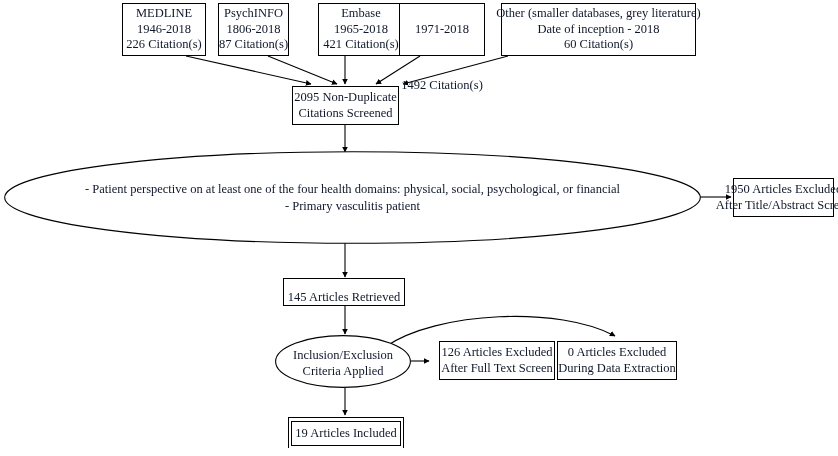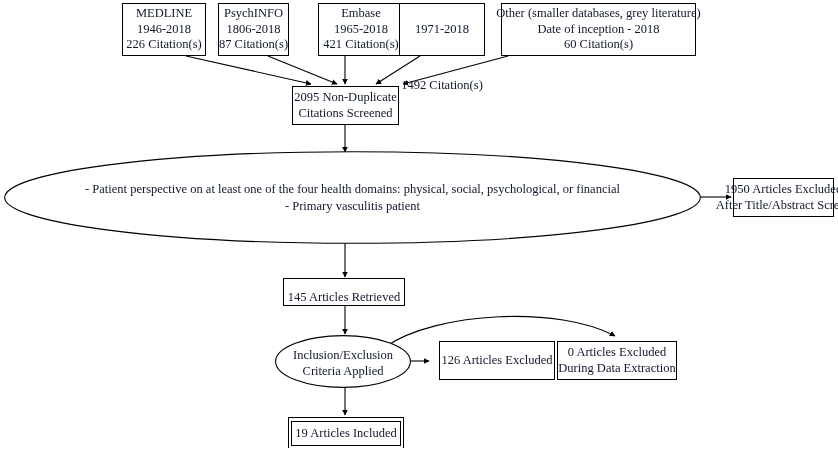--- a/index.html
+++ b/index.html
@@ -156,20 +156,21 @@
   <svg style="position:absolute; left:275px; top:335px; width:136px; height:53px; z-index:1;" viewBox="0 0 136 53" xmlns="http://www.w3.org/2000/svg">
     <ellipse cx="68" cy="26.5" rx="67.4" ry="25.9" fill="#ffffff" stroke="#000000" stroke-width="1.1"></ellipse>
   </svg>
   <div class="node ell" style="left:275px; top:337px; width:136px; height:53px;">
     <span class="line">Inclusion/Exclusion</span>
     <span class="line">Criteria Applied</span>
   </div>
 
   <div class="node box" style="left:431px; top:341px; width:116px; height:39px;margin-left:8px;">
     <span class="line">126 Articles Excluded</span>
+    <span class="line">After Full Text Screen</span>
   </div>
 
   <div class="node box" style="left:557px; top:341px; width:120px; height:39px;text-align:right;">
     <span class="line">0 Articles Excluded</span>
     <span class="line">During Data Extraction</span>
   </div>
 
   <div class="node box double" style="left:288px; top:417px; width:116px; height:33px;">
     <div class="inner">
       <span class="line">19 Articles Included</span>

